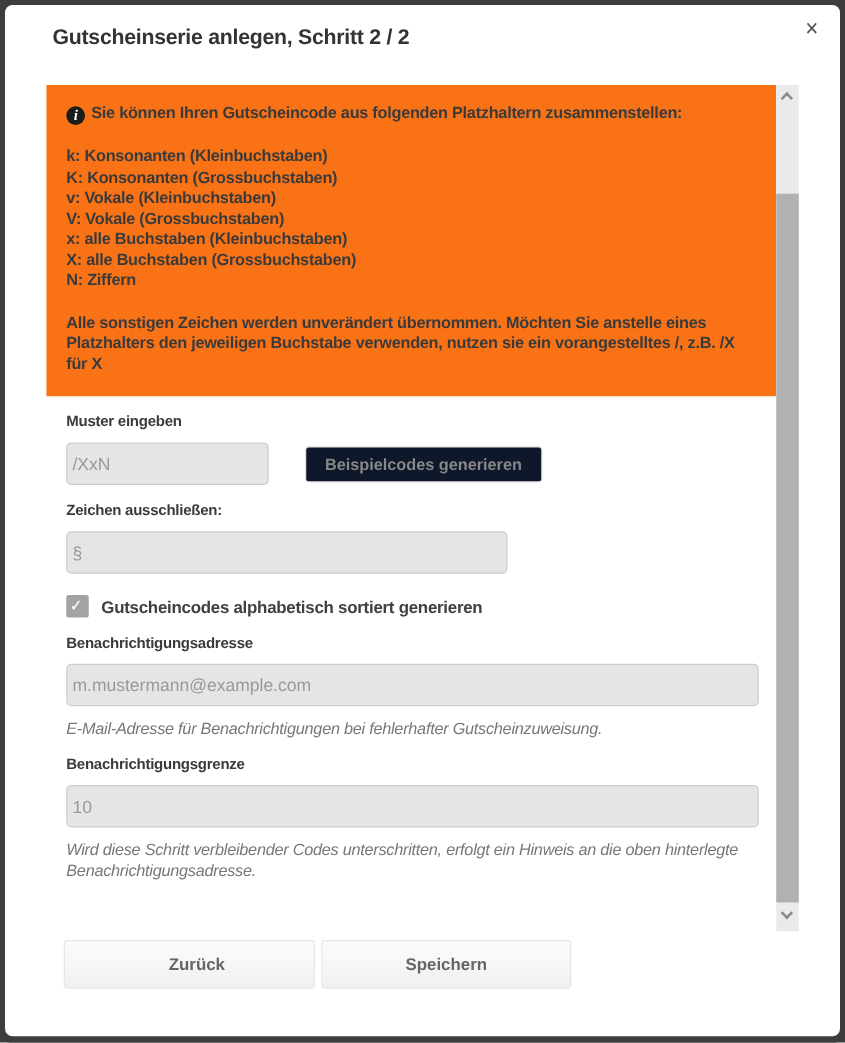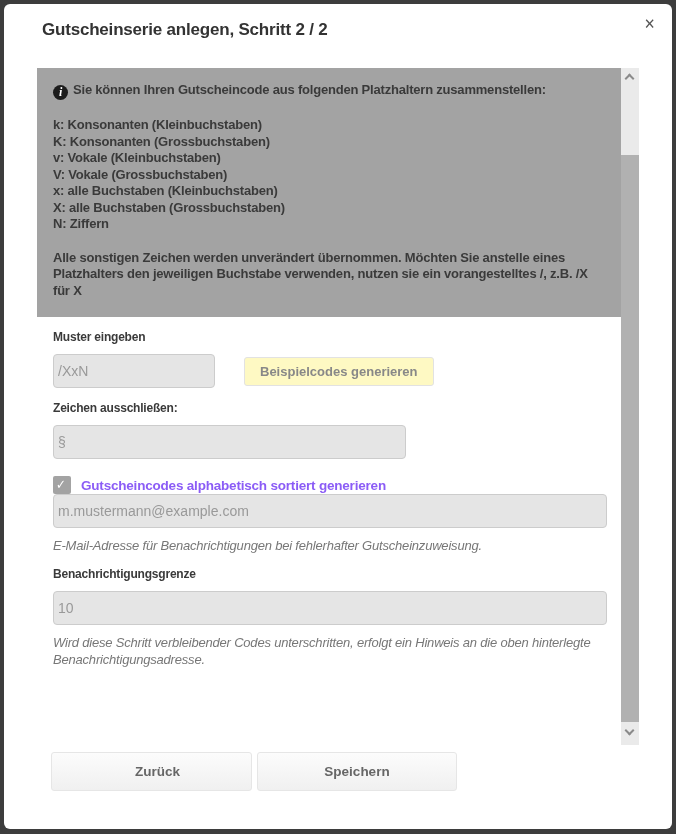--- a/index.html
+++ b/index.html
@@ -38,21 +38,21 @@
     position:relative;
     margin-left:33px;
     width:602px; height:677px;
   }
   .scroll-content {
     position:absolute; left:0; top:0; right:18px; bottom:0;
     overflow:hidden;
   }
   
   .info-box {
-    background:#a3a3a3;
+    background:#f97316;
     padding:14px 16px 18px 16px;
     font-size:13px; font-weight:bold; color:#3a3a3a;
     line-height:16.5px;
   }
   .info-intro { margin-bottom:17px; }
   .info-icon {
     display:inline-block; width:15px; height:15px;
     background:#1c1c1c; color:#ffffff;
     border-radius:50%;
     font-family:"Liberation Serif","DejaVu Serif",serif;
@@ -77,39 +77,39 @@
     outline:none;
   }
   .text-input::placeholder { color:#999999; opacity:1; }
   .input-row { display:flex; align-items:center; }
   .w-pattern { width:162px; }
   .w-exclude { width:353px; }
   .w-full    { width:554px; }
   .gen-btn {
     margin-left:29px;
     height:29px; padding:0 15px;
-    background:#fef9c3;
+    background:#0f172a;
     border:1px solid #e2e2e2; border-radius:3px;
     font-family:inherit; font-size:13px; font-weight:bold; color:#888888;
     cursor:pointer;
   }
   .checkbox-row { display:flex; align-items:center; margin-top:17px; }
   .checkbox {
     width:18px; height:18px;
     background:#a3a3a3; border-radius:2px;
     position:relative; cursor:pointer; flex:0 0 auto;
   }
   .checkbox.checked::after {
     content:"✓";
     position:absolute; left:3px; top:1px;
     color:#ffffff; font-size:13px; font-weight:bold;
   }
   .checkbox-label {
     margin-left:10px;
-    font-size:13.5px; font-weight:bold; color:#8b5cf6;
+    font-size:13.5px; font-weight:bold; color:#404040;
     cursor:pointer;
   }
   .help-text {
     margin-top:9px;
     font-size:13px; font-style:italic; color:#777777;
     line-height:17px; max-width:545px;
   }
   
   .scrollbar {
     position:absolute; right:0; top:0; bottom:0; width:18px;
@@ -180,20 +180,21 @@
           </div>
 
           <div class="field-label">Zeichen ausschließen:</div>
           <input class="text-input w-exclude" type="text" placeholder="§" style="">
 
           <div class="checkbox-row">
             <span class="checkbox checked"></span>
             <span class="checkbox-label">Gutscheincodes alphabetisch sortiert generieren</span>
           </div>
 
+          <div class="field-label">Benachrichtigungsadresse</div>
           <input class="text-input w-full" type="text" placeholder="m.mustermann@example.com" style="">
           <div class="help-text">E-Mail-Adresse für Benachrichtigungen bei fehlerhafter Gutscheinzuweisung.</div>
 
           <div class="field-label">Benachrichtigungsgrenze</div>
           <input class="text-input w-full" type="text" placeholder="10" style="">
           <div class="help-text">Wird diese Schritt verbleibender Codes unterschritten, erfolgt ein Hinweis an die oben hinterlegte Benachrichtigungsadresse.</div>
 
         </div>
       </div>
 

